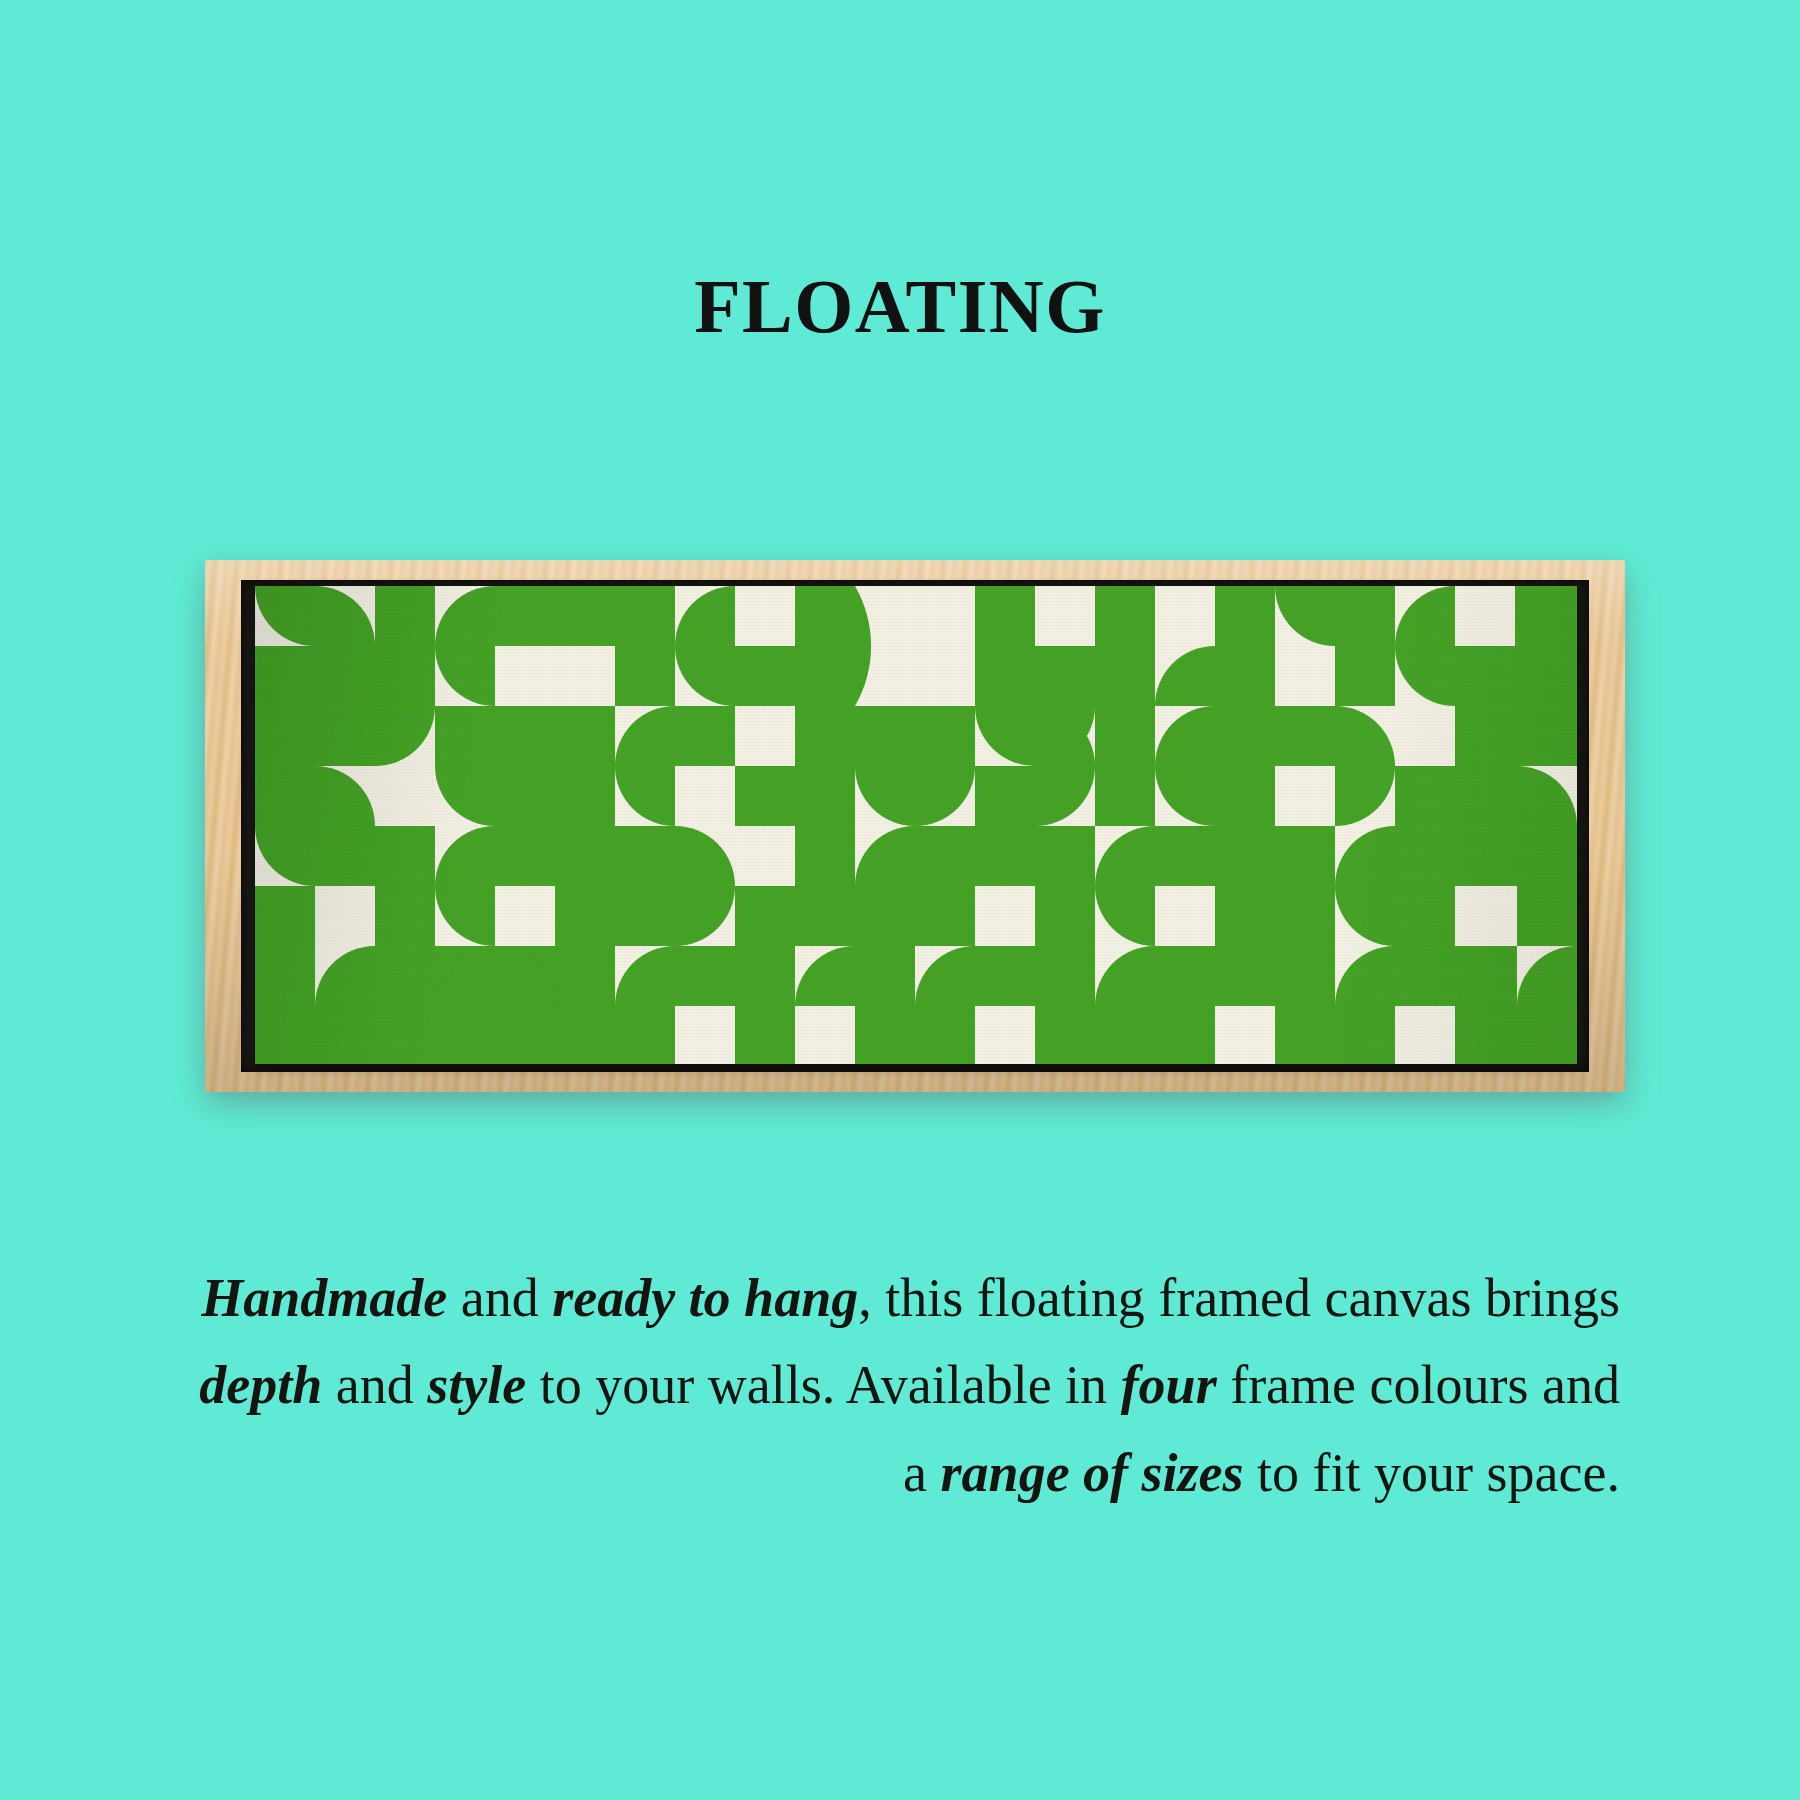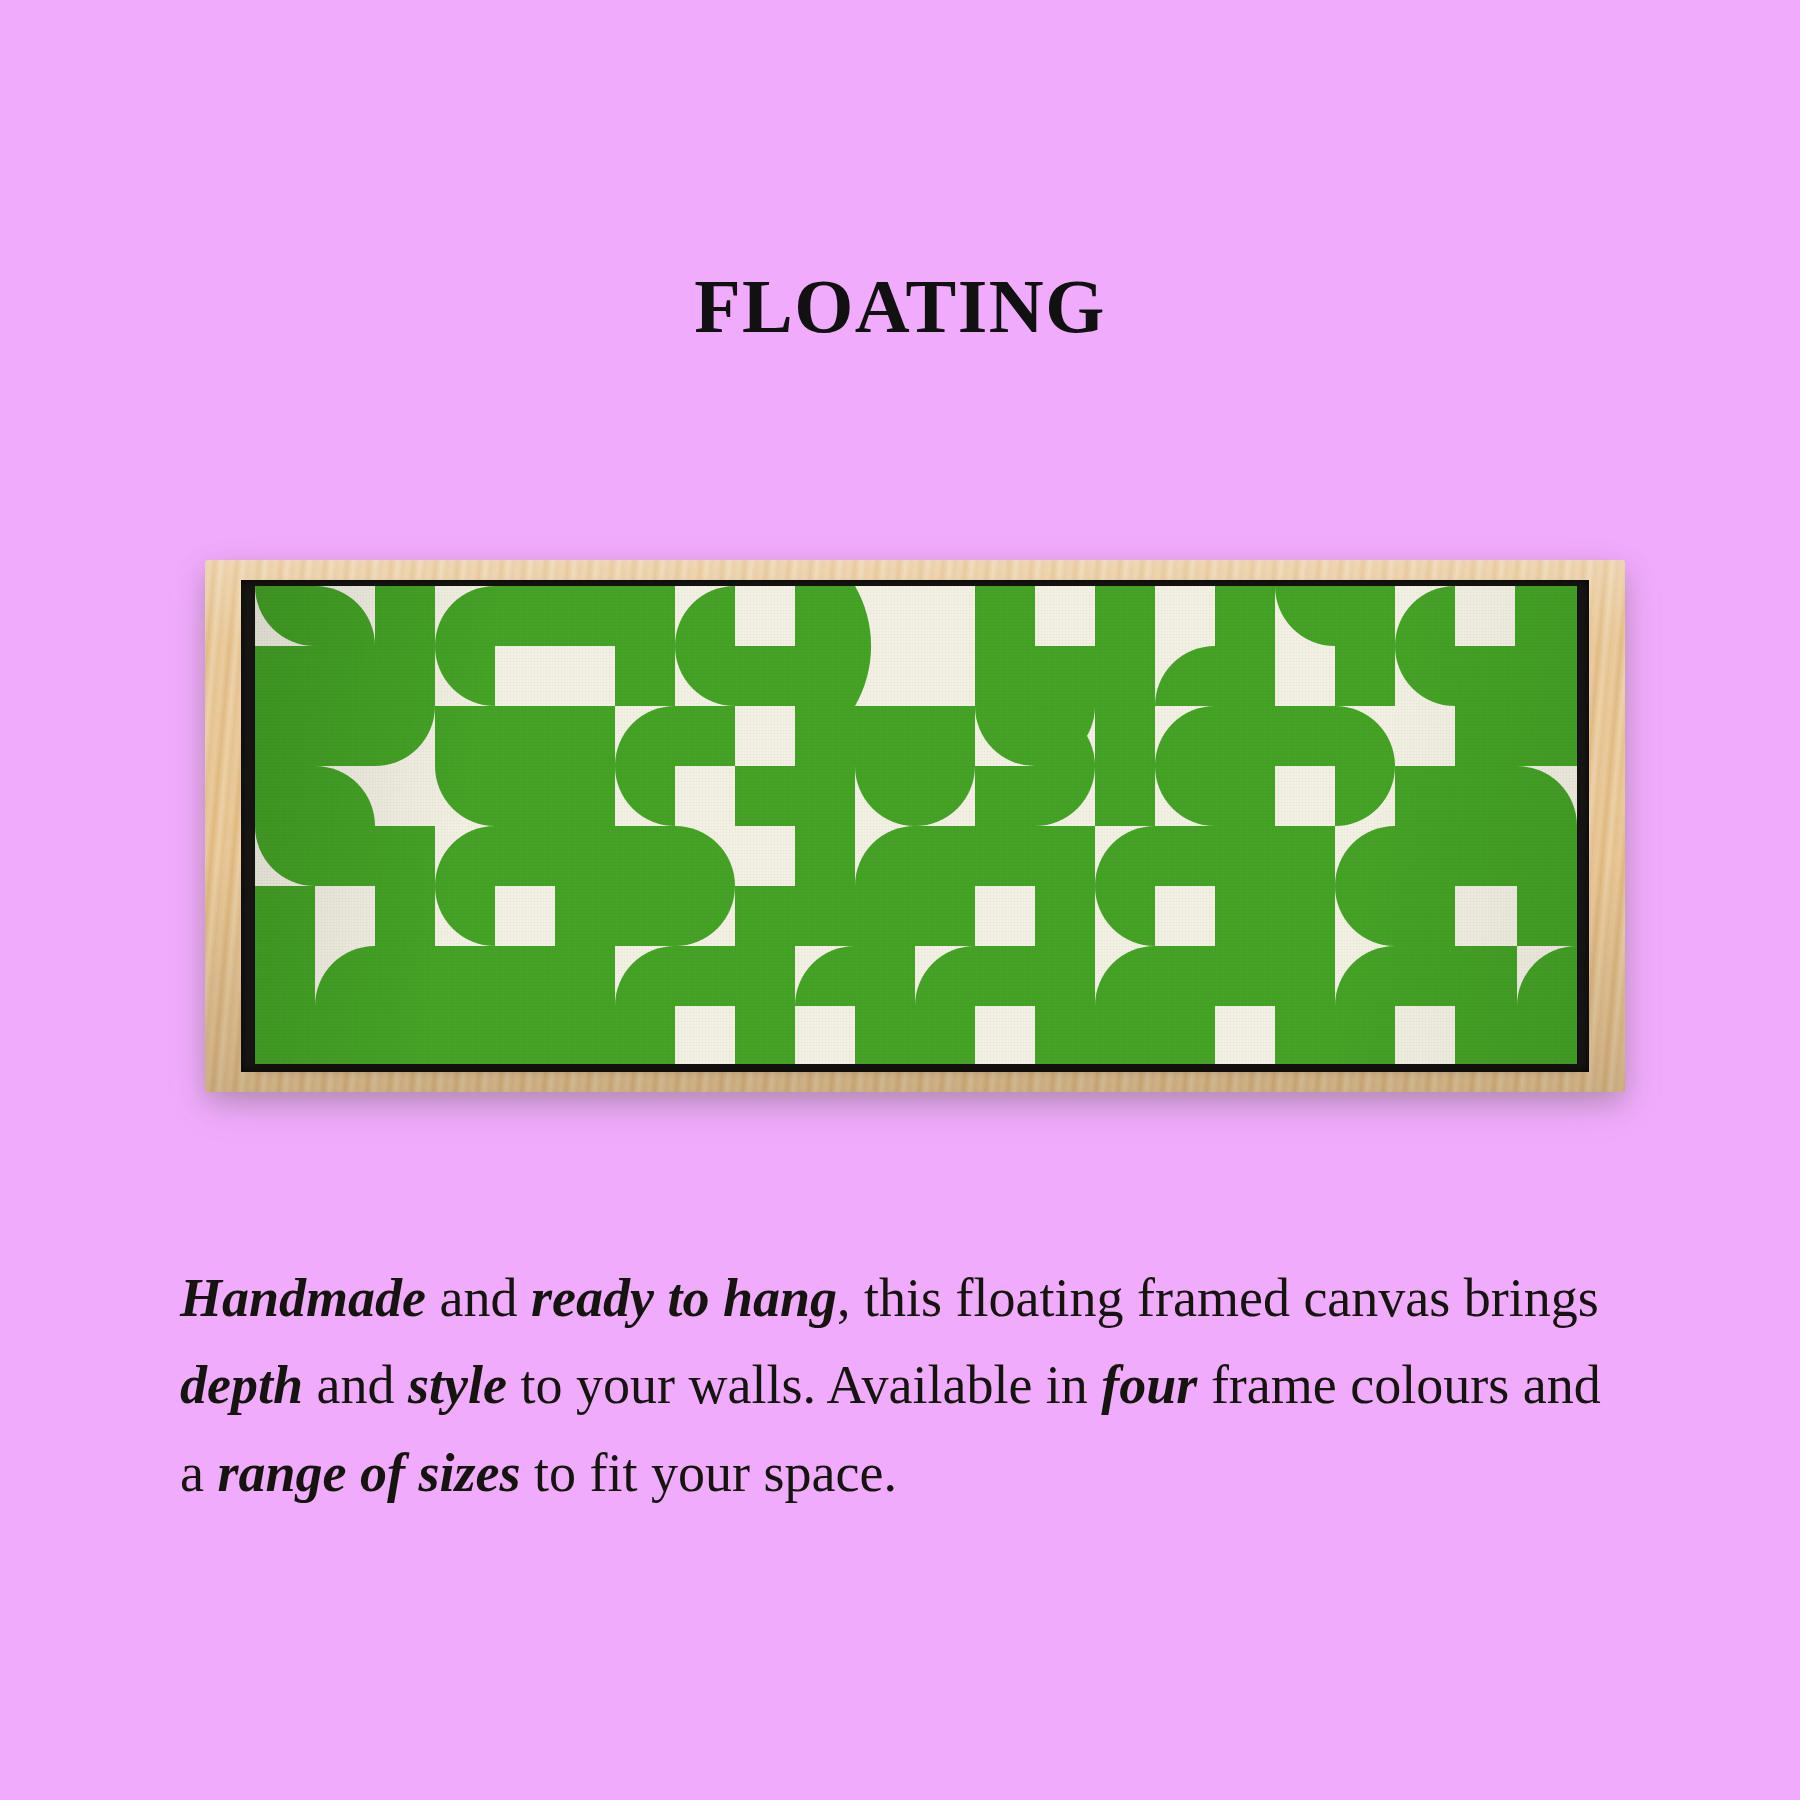--- a/index.html
+++ b/index.html
@@ -11,21 +11,21 @@
     height: 1800px;
     background: #f0efed;
     font-family: "Liberation Serif", serif;
     overflow: hidden;
     position: relative;
   }
 
   .stage {
     position: absolute;
     inset: 0;
-    background: #f0abfc;
+    background: #5eead4;
   }
 
   
   .title {
     position: absolute;
     top: 258px;
     left: 0;
     width: 1800px;
     text-align: center;
     font-family: "Liberation Serif", serif;
@@ -135,21 +135,21 @@
     pointer-events: none;
     background: linear-gradient(100deg, rgba(0,0,0,0.10) 0%, rgba(0,0,0,0.0) 18%, rgba(0,0,0,0.0) 82%, rgba(0,0,0,0.06) 100%);
   }
 
   
   .caption {
     position: absolute;
     left: 180px;
     top: 1255px;
     width: 1440px;
-    text-align: left;
+    text-align: right;
     font-family: "Liberation Serif", serif;
     font-size: 54px;
     line-height: 1.62;
     color: #15140f;
   }
   .caption i { font-style: italic; font-weight: bold; }
 </style>
 </head>
 <body style="background: rgb(241, 240, 238);">
 

